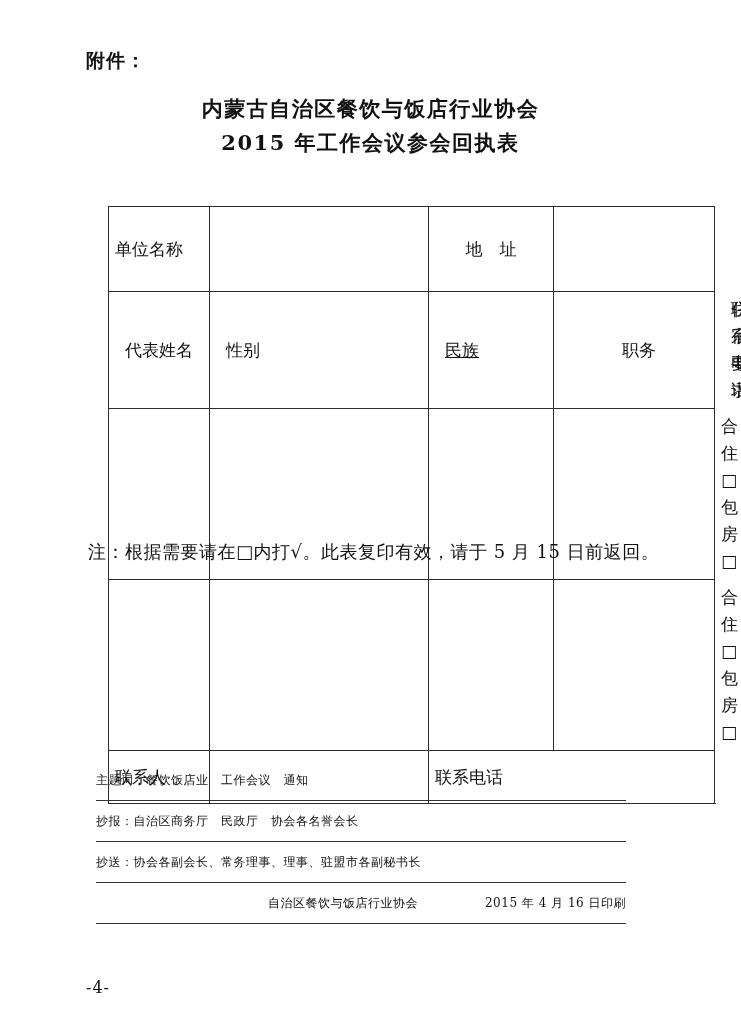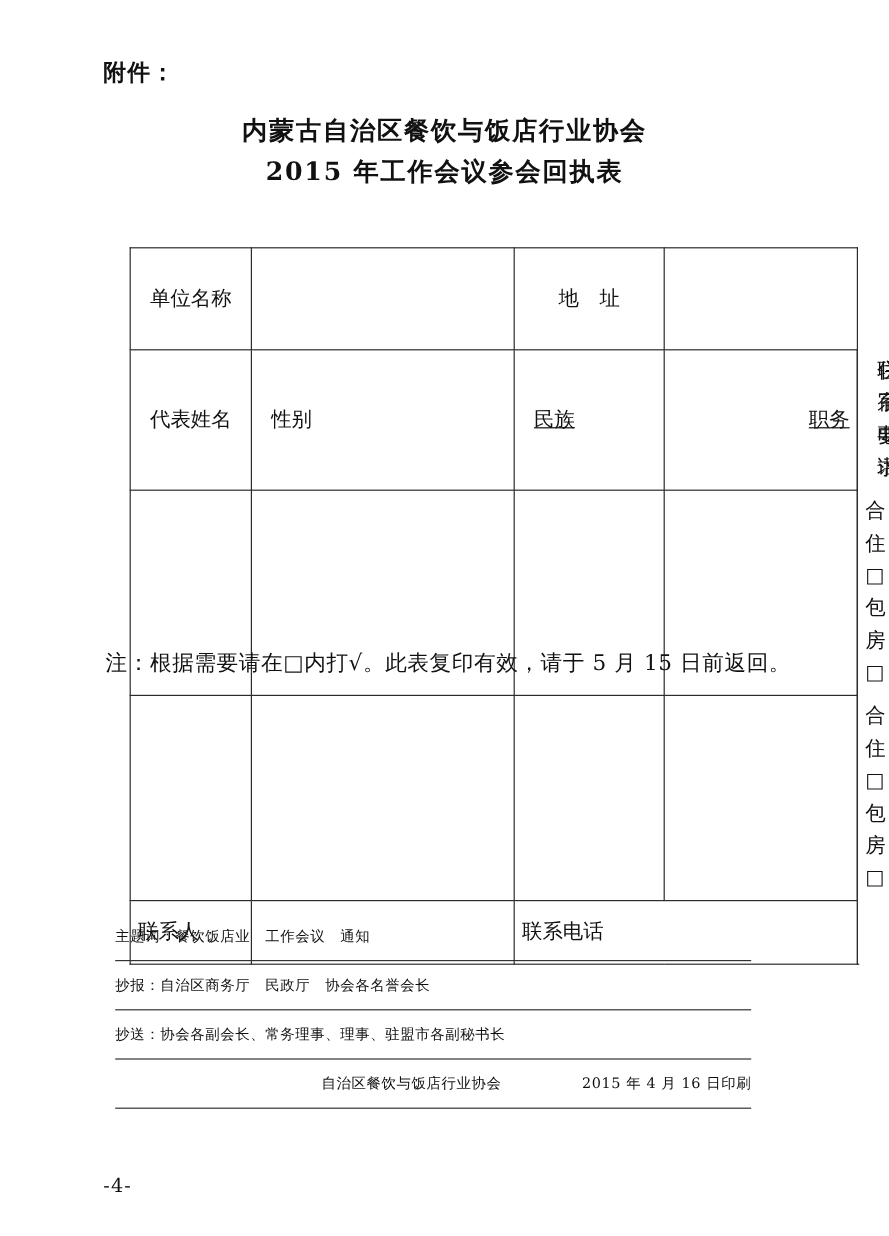--- a/index.html
+++ b/index.html
@@ -60,36 +60,36 @@
   .form-table td {
     border: 1px solid #2c2c2c;
     font-size: 17px;
     padding: 4px 6px;
     vertical-align: middle;
     line-height: 27px;
   }
   .cell-unit-name {
     width: 88px;
     height: 76px;
-    text-align: center;
+    text-align: left;
     padding-left: 14px;
     border-radius: 12px;
   }
   .cell-unit-val { width: 206px; }
   .cell-addr {
     width: 112px;
     text-align: center;
   }
   .cell-addr-val { width: 148px; }
 
   .r2 td { height: 82px; padding-left: 16px; }
   .c-rep  { width: 88px; padding-left: 14px; }
   .c-sex  { width: 54px; text-align: left; padding-left: 9px;}
   .c-nation { width: 62px; text-align: left; padding-left: 9px; text-decoration: underline;}
-  .c-job  { width: 82px; text-align: right; padding-left: 9px; text-decoration: underline;}
+  .c-job  { width: 82px; text-align: center; padding-left: 9px;}
   .c-tel  { width: 112px; text-align: center; }
   .c-stay { width: 148px; text-align: left; padding-left: 10px; letter-spacing: 2px;}
 
   .r3 td, .r4 td { height: 40px; }
   .stay-opt {
     text-align: left;
     padding-left: 10px;
     letter-spacing: 1px;
     font-size: 17px;
   }

